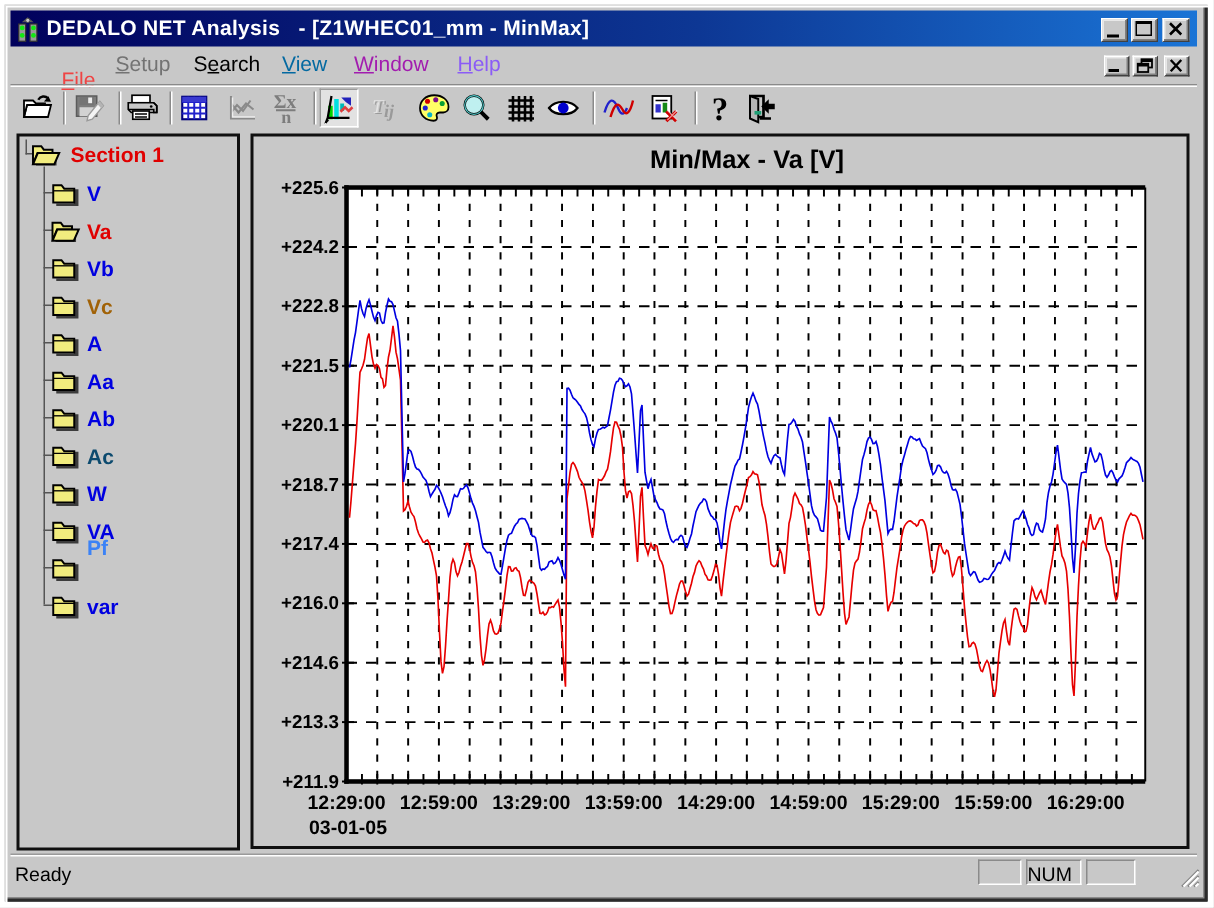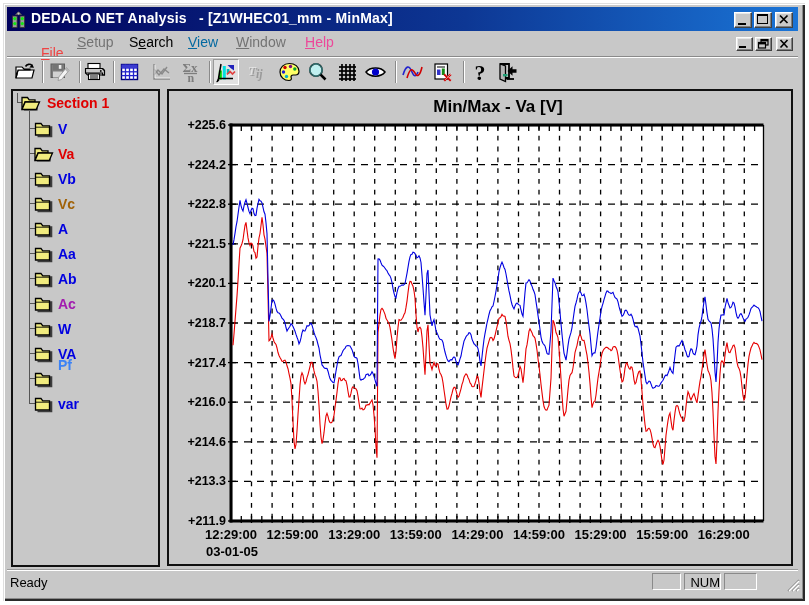--- a/index.html
+++ b/index.html
@@ -31,22 +31,22 @@
 <div style="position:absolute;left:775px;top:12px;width:18px;height:16px;background:#c8c8c8;border-top:1px solid #fff;border-left:1px solid #fff;border-right:1px solid #404040;border-bottom:1px solid #404040;box-shadow:inset -1px -1px 0 #808080,inset 1px 1px 0 #e8e8e8">
     <svg width="16" height="13" viewBox="0 0 16 13" style="position:absolute;left:0;top:0">
       <path d="M4 2.5 L11.5 10 M11.5 2.5 L4 10" stroke="#000" stroke-width="1.7"></path>
     </svg>
   </div>
 
 <div style="position:absolute;left:41px;top:45px;font:14px 'Liberation Sans',sans-serif;color:#ef4444"><span style="text-decoration:underline">F</span>ile</div>
 <div style="position:absolute;left:77px;top:34px;font:14px 'Liberation Sans',sans-serif;color:#737373"><span style="text-decoration:underline">S</span>etup</div>
 <div style="position:absolute;left:129px;top:34px;font:14px 'Liberation Sans',sans-serif;color:#000">S<span style="text-decoration:underline">e</span>arch</div>
 <div style="position:absolute;left:188px;top:34px;font:14px 'Liberation Sans',sans-serif;color:#0369a1"><span style="text-decoration:underline">V</span>iew</div>
-<div style="position:absolute;left:236px;top:34px;font:14px 'Liberation Sans',sans-serif;color:#737373"><span style="text-decoration:underline">W</span>indow</div>
-<div style="position:absolute;left:305px;top:34px;font:14px 'Liberation Sans',sans-serif;color:#ec4899"><span style="text-decoration:underline">H</span>elp</div>
+<div style="position:absolute;left:236px;top:34px;font:14px 'Liberation Sans',sans-serif;color:#a21caf"><span style="text-decoration:underline">W</span>indow</div>
+<div style="position:absolute;left:305px;top:34px;font:14px 'Liberation Sans',sans-serif;color:#8b5cf6"><span style="text-decoration:underline">H</span>elp</div>
 <div style="position:absolute;left:736px;top:37px;width:17px;height:14px;background:#c8c8c8;border-top:1px solid #fff;border-left:1px solid #fff;border-right:1px solid #404040;border-bottom:1px solid #404040;box-shadow:inset -1px -1px 0 #808080,inset 1px 1px 0 #e8e8e8">
     <div style="position:absolute;left:2px;bottom:2px;width:7px;height:2px;background:#000"></div>
   </div>
 <div style="position:absolute;left:755px;top:37px;width:17px;height:14px;background:#c8c8c8;border-top:1px solid #fff;border-left:1px solid #fff;border-right:1px solid #404040;border-bottom:1px solid #404040;box-shadow:inset -1px -1px 0 #808080,inset 1px 1px 0 #e8e8e8">
     <svg width="15" height="12" viewBox="0 0 15 12" style="position:absolute;left:0;top:0">
       <rect x="5" y="1.5" width="7" height="5.5" fill="none" stroke="#000" stroke-width="1.2"></rect>
       <line x1="5" y1="2.5" x2="12" y2="2.5" stroke="#000" stroke-width="1.8"></line>
       <rect x="2.5" y="4.5" width="7" height="5.5" fill="#c8c8c8" stroke="#000" stroke-width="1.2"></rect>
       <line x1="2.5" y1="5.5" x2="9.5" y2="5.5" stroke="#000" stroke-width="1.8"></line>
     </svg>
@@ -246,21 +246,21 @@
     <path d="M1.5 15 L1.5 3.5 L7 3.5 L8.8 5.8 L15.5 5.8 L15.5 15 Z" fill="#f1ec7e" stroke="#000" stroke-width="1.3"></path>
     <path d="M1.5 7.2 L15.5 7.2" stroke="#000" stroke-width="0.9"></path>
   </svg>
 <div style="position:absolute;left:58px;top:271px;font:bold 14px 'Liberation Sans',sans-serif;color:#0000e0">Ab</div>
 <div style="position:absolute;left:29px;top:303px;width:7px;height:1px;background:#555"></div>
 <svg width="20" height="18" viewBox="0 0 20 18" style="position:absolute;left:34px;top:295px">
     <path d="M3.5 16.5 L17.5 16.5 L17.5 7 L16 7 L16 16.5" fill="#3c3c3c" stroke="#3c3c3c" stroke-width="1.6"></path>
     <path d="M1.5 15 L1.5 3.5 L7 3.5 L8.8 5.8 L15.5 5.8 L15.5 15 Z" fill="#f1ec7e" stroke="#000" stroke-width="1.3"></path>
     <path d="M1.5 7.2 L15.5 7.2" stroke="#000" stroke-width="0.9"></path>
   </svg>
-<div style="position:absolute;left:58px;top:296px;font:bold 14px 'Liberation Sans',sans-serif;color:#a21caf">Ac</div>
+<div style="position:absolute;left:58px;top:296px;font:bold 14px 'Liberation Sans',sans-serif;color:#0c4a6e">Ac</div>
 <div style="position:absolute;left:29px;top:328px;width:7px;height:1px;background:#555"></div>
 <svg width="20" height="18" viewBox="0 0 20 18" style="position:absolute;left:34px;top:320px">
     <path d="M3.5 16.5 L17.5 16.5 L17.5 7 L16 7 L16 16.5" fill="#3c3c3c" stroke="#3c3c3c" stroke-width="1.6"></path>
     <path d="M1.5 15 L1.5 3.5 L7 3.5 L8.8 5.8 L15.5 5.8 L15.5 15 Z" fill="#f1ec7e" stroke="#000" stroke-width="1.3"></path>
     <path d="M1.5 7.2 L15.5 7.2" stroke="#000" stroke-width="0.9"></path>
   </svg>
 <div style="position:absolute;left:58px;top:321px;font:bold 14px 'Liberation Sans',sans-serif;color:#0000e0">W</div>
 <div style="position:absolute;left:29px;top:353px;width:7px;height:1px;background:#555"></div>
 <svg width="20" height="18" viewBox="0 0 20 18" style="position:absolute;left:34px;top:345px">
     <path d="M3.5 16.5 L17.5 16.5 L17.5 7 L16 7 L16 16.5" fill="#3c3c3c" stroke="#3c3c3c" stroke-width="1.6"></path>
@@ -459,21 +459,21 @@
 <text x="493.2" y="448.0" font-family="Liberation Sans" font-size="13" font-weight="bold" text-anchor="middle">15:59:00</text>
 <text x="554.8" y="448.0" font-family="Liberation Sans" font-size="13" font-weight="bold" text-anchor="middle">16:29:00</text>
 <text x="63.0" y="465.0" font-family="Liberation Sans" font-size="13" font-weight="bold" text-anchor="middle">03-01-05</text>
 <polyline points="64.0,254.2 65.0,243.0 66.0,230.1 67.0,217.4 68.0,204.9 69.0,189.6 70.0,172.6 71.0,157.2 72.0,155.0 73.0,152.5 74.0,148.7 75.0,141.3 76.0,134.5 77.0,131.4 78.0,139.2 79.0,146.9 80.0,151.9 81.0,154.5 82.0,152.0 83.0,152.7 84.0,154.8 85.0,160.6 86.0,161.6 87.0,167.2 88.0,166.0 89.0,155.1 90.0,147.0 91.0,142.5 92.0,134.5 93.0,126.2 94.0,133.7 95.0,143.8 96.0,148.2 97.0,155.3 98.0,162.4 99.0,204.6 100.0,249.7 101.0,248.8 102.0,246.5 103.0,243.1 104.0,247.0 105.0,250.5 106.0,252.1 107.0,253.4 108.0,257.0 109.0,261.5 110.0,264.5 111.0,266.5 112.0,268.2 113.0,270.3 114.0,270.5 115.0,269.5 116.0,269.1 117.0,270.9 118.0,274.8 119.0,277.7 120.0,282.6 121.0,287.2 122.0,292.9 123.0,308.8 124.0,330.8 125.0,350.1 126.0,357.9 127.0,353.5 128.0,340.0 129.0,323.2 130.0,309.0 131.0,293.9 132.0,285.1 133.0,281.9 134.0,284.1 135.0,290.1 136.0,292.9 137.0,290.7 138.0,286.6 139.0,283.6 140.0,279.7 141.0,275.5 142.0,271.4 143.0,271.4 144.0,274.6 145.0,279.9 146.0,283.9 147.0,286.1 148.0,290.3 149.0,300.3 150.0,314.8 151.0,333.1 152.0,346.0 153.0,352.6 154.0,348.8 155.0,341.7 156.0,332.6 157.0,325.0 158.0,322.4 159.0,325.4 160.0,329.6 161.0,331.5 162.0,331.8 163.0,331.1 164.0,328.4 165.0,324.3 166.0,316.4 167.0,309.3 168.0,301.4 169.0,292.7 170.0,286.8 171.0,286.9 172.0,289.7 173.0,289.6 174.0,287.9 175.0,287.5 176.0,289.3 177.0,289.9 178.0,294.0 179.0,300.5 180.0,305.9 181.0,306.0 182.0,302.2 183.0,297.2 184.0,295.8 185.0,296.4 186.0,297.1 187.0,297.9 188.0,299.7 189.0,305.0 190.0,311.6 191.0,317.8 192.0,318.0 193.0,317.1 194.0,318.9 195.0,318.5 196.0,317.0 197.0,314.0 198.0,314.1 199.0,313.4 200.0,313.8 201.0,312.1 202.0,310.5 203.0,309.0 204.0,313.8 205.0,323.9 206.0,337.4 207.0,355.5 208.0,366.8 209.0,241.4 210.0,232.7 211.0,224.0 212.0,218.5 213.0,217.3 214.0,218.6 215.0,220.9 216.0,223.4 217.0,227.2 218.0,229.1 219.0,230.7 220.0,232.4 221.0,236.4 222.0,242.6 223.0,249.1 224.0,256.9 225.0,263.1 226.0,267.6 227.0,260.4 228.0,246.7 229.0,236.4 230.0,228.6 231.0,229.1 232.0,229.2 233.0,227.8 234.0,226.2 235.0,223.6 236.0,221.8 237.0,216.4 238.0,210.1 239.0,201.8 240.0,194.2 241.0,190.3 242.0,190.5 243.0,193.1 244.0,195.2 245.0,199.8 246.0,207.3 247.0,223.8 248.0,236.1 249.0,241.0 250.0,236.8 251.0,236.3 252.0,238.0 253.0,245.9 254.0,256.6 255.0,270.7 256.0,283.6 257.0,262.4 258.0,239.9 259.0,233.9 260.0,254.0 261.0,272.5 262.0,275.1 263.0,278.7 264.0,274.7 265.0,271.5 266.0,274.3 267.0,275.1 268.0,272.5 269.0,273.1 270.0,278.5 271.0,282.1 272.0,283.5 273.0,286.2 274.0,291.7 275.0,299.0 276.0,305.9 277.0,313.2 278.0,318.1 279.0,318.0 280.0,315.0 281.0,310.3 282.0,305.9 283.0,302.4 284.0,298.3 285.0,296.4 286.0,296.4 287.0,299.4 288.0,303.3 289.0,306.4 290.0,305.1 291.0,301.3 292.0,297.8 293.0,293.3 294.0,290.6 295.0,286.3 296.0,284.2 297.0,282.8 298.0,283.8 299.0,286.5 300.0,288.4 301.0,291.8 302.0,293.1 303.0,295.5 304.0,295.7 305.0,295.6 306.0,292.8 307.0,289.4 308.0,285.2 309.0,285.8 310.0,291.8 311.0,300.7 312.0,306.4 313.0,296.9 314.0,288.4 315.0,279.7 316.0,271.5 317.0,263.8 318.0,257.2 319.0,253.6 320.0,250.2 321.0,246.8 322.0,246.4 323.0,246.8 324.0,249.5 325.0,247.9 326.0,244.5 327.0,240.0 328.0,235.8 329.0,232.1 330.0,227.4 331.0,226.8 332.0,225.6 333.0,223.4 334.0,224.8 335.0,225.1 336.0,225.5 337.0,230.3 338.0,237.6 339.0,245.5 340.0,249.3 341.0,252.7 342.0,258.6 343.0,266.9 344.0,276.9 345.0,285.0 346.0,286.1 347.0,286.7 348.0,286.3 349.0,284.8 350.0,280.3 351.0,275.4 352.0,277.9 353.0,284.7 354.0,291.6 355.0,282.7 356.0,270.3 357.0,257.9 358.0,253.9 359.0,247.3 360.0,240.1 361.0,237.8 362.0,239.8 363.0,241.7 364.0,244.7 365.0,245.6 366.0,247.3 367.0,252.7 368.0,259.2 369.0,267.8 370.0,275.4 371.0,283.7 372.0,293.3 373.0,301.6 374.0,309.6 375.0,315.5 376.0,318.0 377.0,319.1 378.0,318.9 379.0,316.4 380.0,314.1 381.0,300.6 382.0,287.2 383.0,257.7 384.0,229.1 385.0,231.4 386.0,235.6 387.0,241.5 388.0,243.8 389.0,246.6 390.0,257.7 391.0,271.7 392.0,287.8 393.0,303.8 394.0,317.7 395.0,325.3 396.0,322.7 397.0,320.3 398.0,309.6 399.0,298.6 400.0,289.1 401.0,284.4 402.0,282.9 403.0,281.7 404.0,277.0 405.0,269.9 406.0,261.5 407.0,257.9 408.0,254.6 409.0,249.1 410.0,245.2 411.0,243.5 412.0,245.3 413.0,248.8 414.0,249.5 415.0,249.4 416.0,253.7 417.0,259.2 418.0,264.1 419.0,271.9 420.0,281.2 421.0,292.4 422.0,305.9 423.0,316.6 424.0,312.9 425.0,310.6 426.0,310.0 427.0,304.0 428.0,295.4 429.0,287.2 430.0,281.1 431.0,274.9 432.0,267.3 433.0,262.5 434.0,259.7 435.0,258.1 436.0,257.1 437.0,256.4 438.0,256.3 439.0,257.0 440.0,258.0 441.0,258.3 442.0,259.7 443.0,259.0 444.0,256.1 445.0,255.5 446.0,255.6 447.0,256.8 448.0,259.4 449.0,264.4 450.0,272.0 451.0,279.0 452.0,285.5 453.0,290.9 454.0,289.9 455.0,285.0 456.0,277.1 457.0,272.8 458.0,271.8 459.0,274.7 460.0,277.3 461.0,278.2 462.0,275.8 463.0,276.4 464.0,280.9 465.0,288.8 466.0,293.0 467.0,291.6 468.0,286.8 469.0,283.0 470.0,280.5 471.0,280.1 472.0,288.5 473.0,300.8 474.0,313.8 475.0,324.1 476.0,333.5 477.0,340.2 478.0,339.9 479.0,337.9 480.0,337.2 481.0,338.4 482.0,341.8 483.0,347.1 484.0,353.0 485.0,356.1 486.0,356.7 487.0,353.7 488.0,351.0 489.0,349.4 490.0,351.0 491.0,355.3 492.0,362.0 493.0,369.6 494.0,373.5 495.0,369.0 496.0,356.8 497.0,344.2 498.0,336.8 499.0,329.6 500.0,324.3 501.0,322.0 502.0,329.9 503.0,336.7 504.0,339.2 505.0,329.4 506.0,321.7 507.0,315.2 508.0,314.5 509.0,315.3 510.0,319.6 511.0,323.3 512.0,325.9 513.0,327.0 514.0,330.2 515.0,329.8 516.0,325.4 517.0,315.5 518.0,306.5 519.0,300.7 520.0,303.0 521.0,306.8 522.0,308.9 523.0,306.5 524.0,304.3 525.0,302.6 526.0,305.9 527.0,309.2 528.0,311.9 529.0,304.7 530.0,297.1 531.0,290.3 532.0,285.3 533.0,278.8 534.0,271.0 535.0,263.5 536.0,258.6 537.0,266.1 538.0,273.6 539.0,279.6 540.0,281.6 541.0,284.5 542.0,289.7 543.0,301.9 544.0,320.5 545.0,344.7 546.0,365.4 547.0,372.9 548.0,350.0 549.0,320.2 550.0,299.4 551.0,282.8 552.0,271.5 553.0,269.8 554.0,271.3 555.0,273.4 556.0,264.3 557.0,256.6 558.0,251.7 559.0,258.1 560.0,261.6 561.0,261.7 562.0,259.0 563.0,257.3 564.0,254.6 565.0,254.1 566.0,256.8 567.0,264.1 568.0,271.3 569.0,275.5 570.0,277.4 571.0,280.4 572.0,286.4 573.0,295.8 574.0,304.7 575.0,308.9 576.0,306.6 577.0,295.5 578.0,283.9 579.0,273.1 580.0,265.4 581.0,260.8 582.0,257.0 583.0,254.9 584.0,252.7 585.0,251.3 586.0,252.5 587.0,252.4 588.0,252.8 589.0,253.8 590.0,256.1 591.0,258.8 592.0,263.6 593.0,268.6" fill="none" stroke="#e60000" stroke-width="1.1"></polyline>
 <polyline points="64.0,154.0 65.0,148.7 66.0,142.3 67.0,135.7 68.0,130.7 69.0,123.4 70.0,116.0 71.0,109.3 72.0,114.6 73.0,118.0 74.0,120.0 75.0,114.8 76.0,111.3 77.0,108.8 78.0,112.3 79.0,116.5 80.0,120.4 81.0,122.7 82.0,119.4 83.0,117.2 84.0,117.7 85.0,122.5 86.0,124.5 87.0,124.2 88.0,117.4 89.0,112.5 90.0,108.3 91.0,109.8 92.0,110.1 93.0,112.0 94.0,116.4 95.0,120.8 96.0,123.2 97.0,131.9 98.0,142.7 99.0,187.0 100.0,230.3 101.0,224.6 102.0,217.2 103.0,209.4 104.0,209.0 105.0,210.0 106.0,213.2 107.0,217.2 108.0,220.4 109.0,221.7 110.0,221.9 111.0,223.1 112.0,224.9 113.0,227.1 114.0,228.2 115.0,229.3 116.0,232.1 117.0,236.5 118.0,240.1 119.0,238.3 120.0,236.7 121.0,235.2 122.0,232.6 123.0,233.7 124.0,235.5 125.0,237.8 126.0,240.2 127.0,243.4 128.0,246.3 129.0,248.8 130.0,252.9 131.0,250.8 132.0,246.9 133.0,241.9 134.0,238.9 135.0,239.9 136.0,240.0 137.0,237.6 138.0,234.8 139.0,235.1 140.0,234.6 141.0,233.2 142.0,232.2 143.0,234.2 144.0,237.6 145.0,241.4 146.0,244.4 147.0,246.6 148.0,249.5 149.0,253.5 150.0,257.2 151.0,263.8 152.0,268.7 153.0,273.9 154.0,275.1 155.0,276.7 156.0,277.5 157.0,277.2 158.0,277.5 159.0,280.2 160.0,284.2 161.0,287.6 162.0,289.3 163.0,290.4 164.0,291.6 165.0,291.8 166.0,286.3 167.0,280.2 168.0,274.3 169.0,269.1 170.0,265.8 171.0,264.9 172.0,264.5 173.0,262.1 174.0,259.8 175.0,258.3 176.0,257.5 177.0,255.3 178.0,254.8 179.0,254.6 180.0,254.8 181.0,255.0 182.0,256.7 183.0,258.7 184.0,261.8 185.0,265.0 186.0,266.5 187.0,266.6 188.0,267.4 189.0,272.6 190.0,280.1 191.0,287.7 192.0,289.2 193.0,288.3 194.0,288.5 195.0,287.4 196.0,286.7 197.0,283.7 198.0,283.2 199.0,282.9 200.0,284.8 201.0,284.4 202.0,282.9 203.0,280.7 204.0,282.5 205.0,285.4 206.0,288.9 207.0,292.4 208.0,295.2 209.0,168.0 210.0,167.8 211.0,169.1 212.0,171.8 213.0,174.2 214.0,175.0 215.0,175.8 216.0,177.2 217.0,178.6 218.0,179.7 219.0,182.0 220.0,183.6 221.0,184.9 222.0,187.4 223.0,191.6 224.0,197.6 225.0,202.1 226.0,205.4 227.0,206.8 228.0,201.4 229.0,197.7 230.0,195.3 231.0,195.2 232.0,194.6 233.0,193.8 234.0,194.3 235.0,193.6 236.0,192.8 237.0,187.5 238.0,182.4 239.0,176.4 240.0,170.4 241.0,165.8 242.0,163.4 243.0,163.2 244.0,161.1 245.0,161.4 246.0,162.6 247.0,165.1 248.0,166.8 249.0,166.2 250.0,164.9 251.0,167.0 252.0,171.5 253.0,184.1 254.0,197.2 255.0,211.2 256.0,224.3 257.0,203.8 258.0,182.7 259.0,179.0 260.0,202.1 261.0,223.8 262.0,229.4 263.0,234.8 264.0,231.2 265.0,228.7 266.0,234.0 267.0,239.8 268.0,242.1 269.0,244.1 270.0,246.7 271.0,248.3 272.0,248.5 273.0,249.1 274.0,251.5 275.0,256.7 276.0,261.0 277.0,264.6 278.0,267.9 279.0,269.8 280.0,270.6 281.0,269.2 282.0,268.6 283.0,268.9 284.0,266.8 285.0,265.9 286.0,266.6 287.0,270.3 288.0,273.1 289.0,273.9 290.0,271.3 291.0,267.8 292.0,265.0 293.0,259.5 294.0,254.9 295.0,250.1 296.0,247.9 297.0,245.8 298.0,244.4 299.0,243.6 300.0,241.6 301.0,241.9 302.0,243.6 303.0,248.1 304.0,250.6 305.0,252.8 306.0,253.6 307.0,255.1 308.0,255.3 309.0,257.6 310.0,262.7 311.0,270.1 312.0,274.9 313.0,265.8 314.0,256.6 315.0,248.5 316.0,242.7 317.0,237.4 318.0,232.0 319.0,227.8 320.0,223.5 321.0,219.7 322.0,218.0 323.0,215.8 324.0,215.0 325.0,210.5 326.0,205.5 327.0,200.1 328.0,194.2 329.0,187.9 330.0,180.6 331.0,176.7 332.0,173.5 333.0,171.1 334.0,173.5 335.0,176.5 336.0,178.4 337.0,183.0 338.0,188.7 339.0,194.7 340.0,199.9 341.0,204.4 342.0,209.6 343.0,213.5 344.0,216.0 345.0,217.9 346.0,214.9 347.0,212.8 348.0,211.9 349.0,213.0 350.0,213.9 351.0,214.3 352.0,219.0 353.0,223.1 354.0,225.3 355.0,213.4 356.0,201.5 357.0,192.0 358.0,191.7 359.0,190.3 360.0,188.7 361.0,190.0 362.0,193.3 363.0,195.1 364.0,198.3 365.0,200.5 366.0,203.7 367.0,210.6 368.0,217.1 369.0,224.3 370.0,231.0 371.0,238.5 372.0,246.1 373.0,250.3 374.0,252.5 375.0,253.6 376.0,254.9 377.0,258.5 378.0,262.5 379.0,263.1 380.0,263.1 381.0,251.9 382.0,240.5 383.0,213.3 384.0,187.1 385.0,189.7 386.0,191.7 387.0,195.2 388.0,197.7 389.0,200.9 390.0,210.5 391.0,221.3 392.0,232.8 393.0,243.3 394.0,253.1 395.0,262.1 396.0,265.5 397.0,269.1 398.0,262.5 399.0,254.7 400.0,248.1 401.0,244.6 402.0,241.4 403.0,236.6 404.0,229.2 405.0,222.2 406.0,215.3 407.0,212.0 408.0,208.2 409.0,203.4 410.0,201.1 411.0,200.4 412.0,201.9 413.0,204.7 414.0,204.6 415.0,203.3 416.0,206.7 417.0,212.2 418.0,218.7 419.0,227.5 420.0,235.2 421.0,242.9 422.0,253.9 423.0,264.7 424.0,262.5 425.0,261.8 426.0,261.9 427.0,256.5 428.0,248.4 429.0,240.3 430.0,233.6 431.0,227.1 432.0,220.0 433.0,215.7 434.0,212.3 435.0,208.6 436.0,205.3 437.0,201.9 438.0,200.0 439.0,200.3 440.0,201.5 441.0,201.7 442.0,202.6 443.0,202.0 444.0,201.4 445.0,204.1 446.0,206.4 447.0,207.3 448.0,208.1 449.0,210.8 450.0,215.4 451.0,219.2 452.0,222.2 453.0,225.3 454.0,224.4 455.0,222.6 456.0,219.5 457.0,219.2 458.0,220.2 459.0,222.8 460.0,224.0 461.0,224.3 462.0,223.2 463.0,225.0 464.0,228.1 465.0,232.5 466.0,235.4 467.0,235.8 468.0,235.2 469.0,237.1 470.0,241.1 471.0,245.2 472.0,253.0 473.0,262.1 474.0,271.3 475.0,278.0 476.0,284.6 477.0,291.0 478.0,292.7 479.0,291.5 480.0,290.1 481.0,290.5 482.0,292.9 483.0,295.7 484.0,297.2 485.0,296.8 486.0,296.3 487.0,294.6 488.0,294.8 489.0,295.3 490.0,295.2 491.0,293.8 492.0,291.9 493.0,290.5 494.0,289.3 495.0,287.1 496.0,284.9 497.0,284.0 498.0,284.7 499.0,282.3 500.0,279.6 501.0,276.4 502.0,279.2 503.0,281.2 504.0,282.4 505.0,272.8 506.0,264.0 507.0,256.2 508.0,255.2 509.0,254.7 510.0,255.0 511.0,253.3 512.0,251.2 513.0,249.6 514.0,252.2 515.0,254.9 516.0,258.7 517.0,260.9 518.0,264.7 519.0,266.0 520.0,265.4 521.0,260.5 522.0,257.8 523.0,258.3 524.0,262.0 525.0,263.2 526.0,263.7 527.0,260.0 528.0,255.0 529.0,243.9 530.0,237.3 531.0,233.1 532.0,230.3 533.0,225.2 534.0,218.0 535.0,210.4 536.0,205.8 537.0,213.8 538.0,221.9 539.0,228.3 540.0,229.9 541.0,230.9 542.0,232.0 543.0,237.8 544.0,247.6 545.0,263.4 546.0,281.0 547.0,290.9 548.0,273.9 549.0,251.2 550.0,238.0 551.0,229.6 552.0,224.1 553.0,224.0 554.0,223.7 555.0,223.9 556.0,216.5 557.0,211.8 558.0,207.3 559.0,211.6 560.0,214.3 561.0,216.9 562.0,216.4 563.0,214.4 564.0,211.2 565.0,212.0 566.0,215.9 567.0,221.6 568.0,225.7 569.0,227.2 570.0,225.7 571.0,223.4 572.0,222.6 573.0,224.3 574.0,226.9 575.0,229.0 576.0,230.4 577.0,228.2 578.0,227.3 579.0,226.3 580.0,223.9 581.0,220.9 582.0,217.5 583.0,216.4 584.0,215.4 585.0,214.0 586.0,215.1 587.0,215.6 588.0,216.2 589.0,216.6 590.0,217.9 591.0,220.5 592.0,225.5 593.0,230.2" fill="none" stroke="#0000e0" stroke-width="1.1"></polyline>
 </svg>
 
 <div class="abs" style="left:7px;top:569px;width:791px;height:2px;border-top:1px solid #9a9a9a;border-bottom:1px solid #ffffff"></div>
 <div class="abs" style="left:10px;top:575px;font:13px 'Liberation Sans',sans-serif;color:#000">Ready</div>
 <div style="position:absolute;left:652px;top:573px;width:29px;height:17px;border-top:1px solid #8a8a8a;border-left:1px solid #8a8a8a;border-bottom:1px solid #fff;border-right:1px solid #fff;font:13px 'Liberation Sans',sans-serif;color:#000;text-align:center;line-height:17px"></div>
-<div style="position:absolute;left:684px;top:573px;width:37px;height:17px;border-top:1px solid #8a8a8a;border-left:1px solid #8a8a8a;border-bottom:1px solid #fff;border-right:1px solid #fff;font:13px 'Liberation Sans',sans-serif;color:#000;text-align:right;line-height:17px">NUM</div>
+<div style="position:absolute;left:684px;top:573px;width:37px;height:17px;border-top:1px solid #8a8a8a;border-left:1px solid #8a8a8a;border-bottom:1px solid #fff;border-right:1px solid #fff;font:13px 'Liberation Sans',sans-serif;color:#000;text-align:left;line-height:17px">NUM</div>
 <div style="position:absolute;left:724px;top:573px;width:33px;height:17px;border-top:1px solid #8a8a8a;border-left:1px solid #8a8a8a;border-bottom:1px solid #fff;border-right:1px solid #fff;font:13px 'Liberation Sans',sans-serif;color:#000;text-align:center;line-height:17px"></div>
 <svg width="14" height="14" viewBox="0 0 14 14" style="position:absolute;left:786px;top:578px">
     <g stroke-width="1.4">
       <line x1="13" y1="2" x2="2" y2="13" stroke="#808080"></line>
       <line x1="13" y1="6" x2="6" y2="13" stroke="#808080"></line>
       <line x1="13" y1="10" x2="10" y2="13" stroke="#808080"></line>
       <line x1="13" y1="3" x2="3" y2="13" stroke="#fff"></line>
       <line x1="13" y1="7" x2="7" y2="13" stroke="#fff"></line>
       <line x1="13" y1="11" x2="11" y2="13" stroke="#fff"></line>
     </g>

